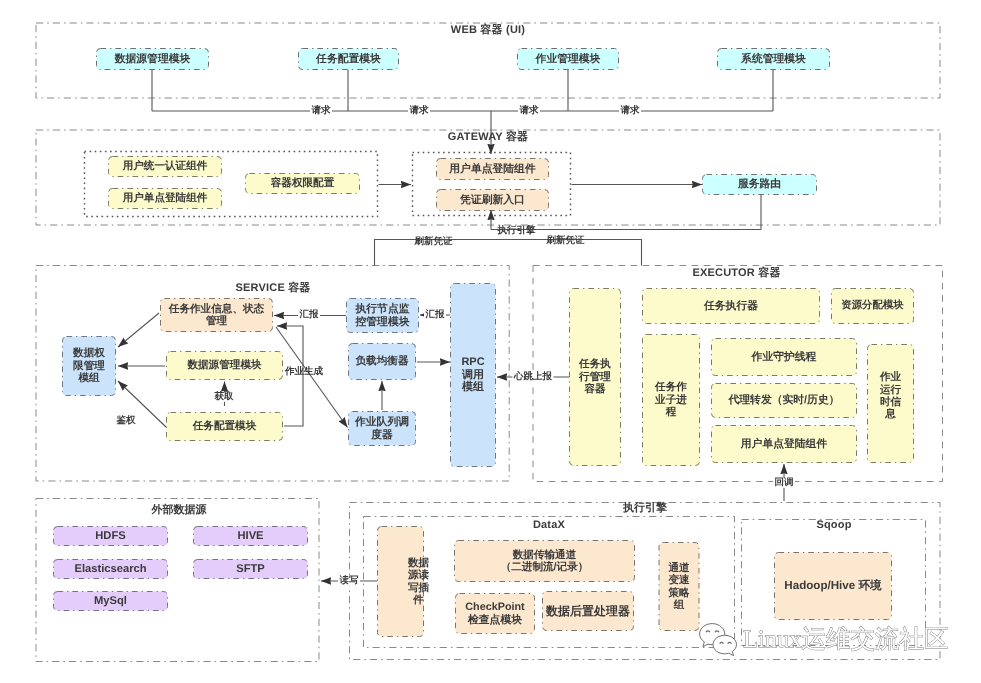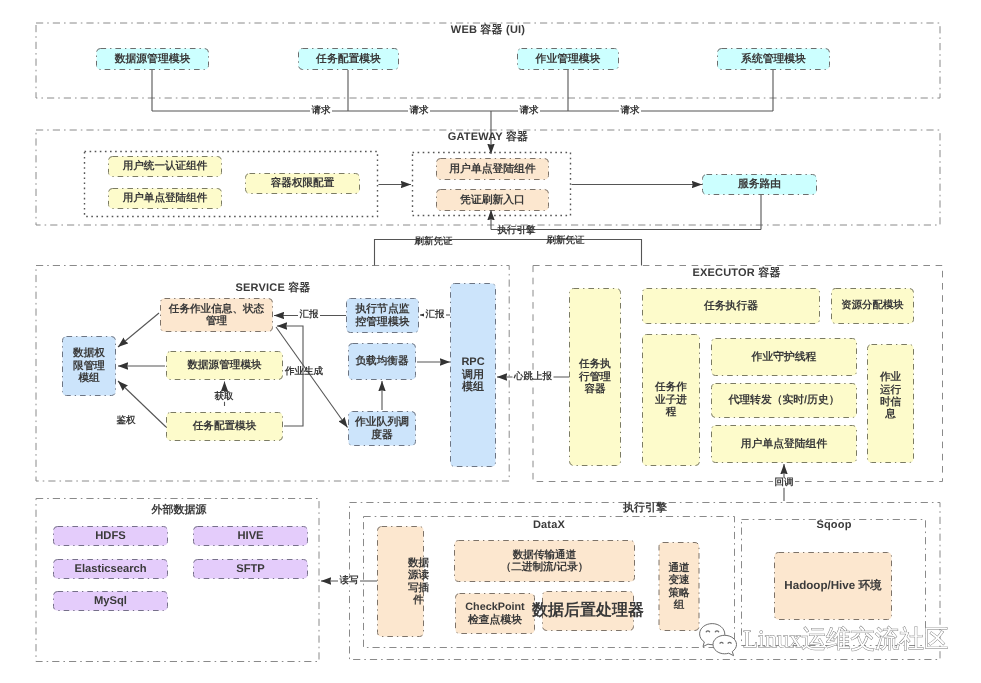--- a/index.html
+++ b/index.html
@@ -205,21 +205,21 @@
       <span>件</span>
     </div>
   <div class="node" style="left:454px;top:540px;width:181px;height:42px;font-size:10.6px;">
       <span>数据传输通道</span>
       <span>（二进制流/记录）</span>
     </div>
   <div class="node" style="left:455px;top:593px;width:80px;height:41px;font-size:10.8px;">
       <span>CheckPoint</span>
       <span>检查点模块</span>
     </div>
-  <div class="node" style="left:542px;top:591px;width:92px;height:40px;font-size:16px;">
+  <div class="node" style="left:542px;top:591px;width:92px;height:40px;font-size:12px;">
       <span>数据后置处理器</span>
     </div>
   <div class="node" style="left:658.5px;top:542px;width:41px;height:89px;font-size:10.6px;">
       <span>通道</span>
       <span>变速</span>
       <span>策略</span>
       <span>组</span>
     </div>
   <div class="ctitle en" style="left:741px;top:520px;width:186px;">Sqoop</div>
   <div class="node" style="left:774px;top:552px;width:118px;height:68px;font-size:11.6px;">

